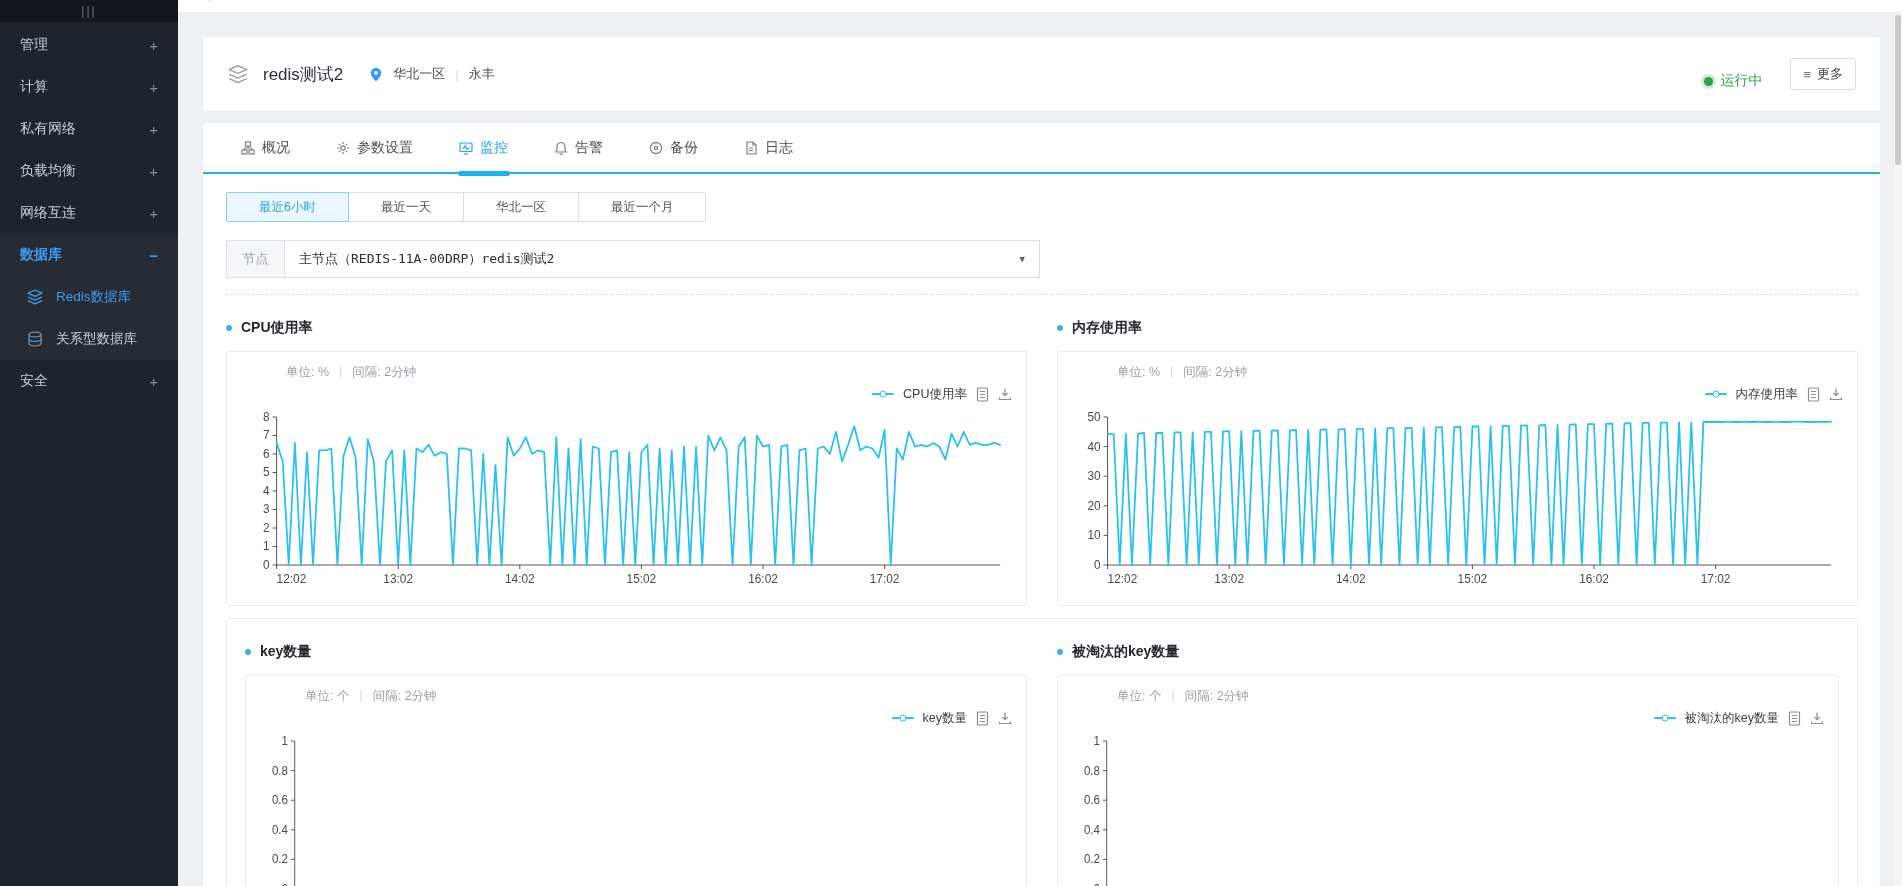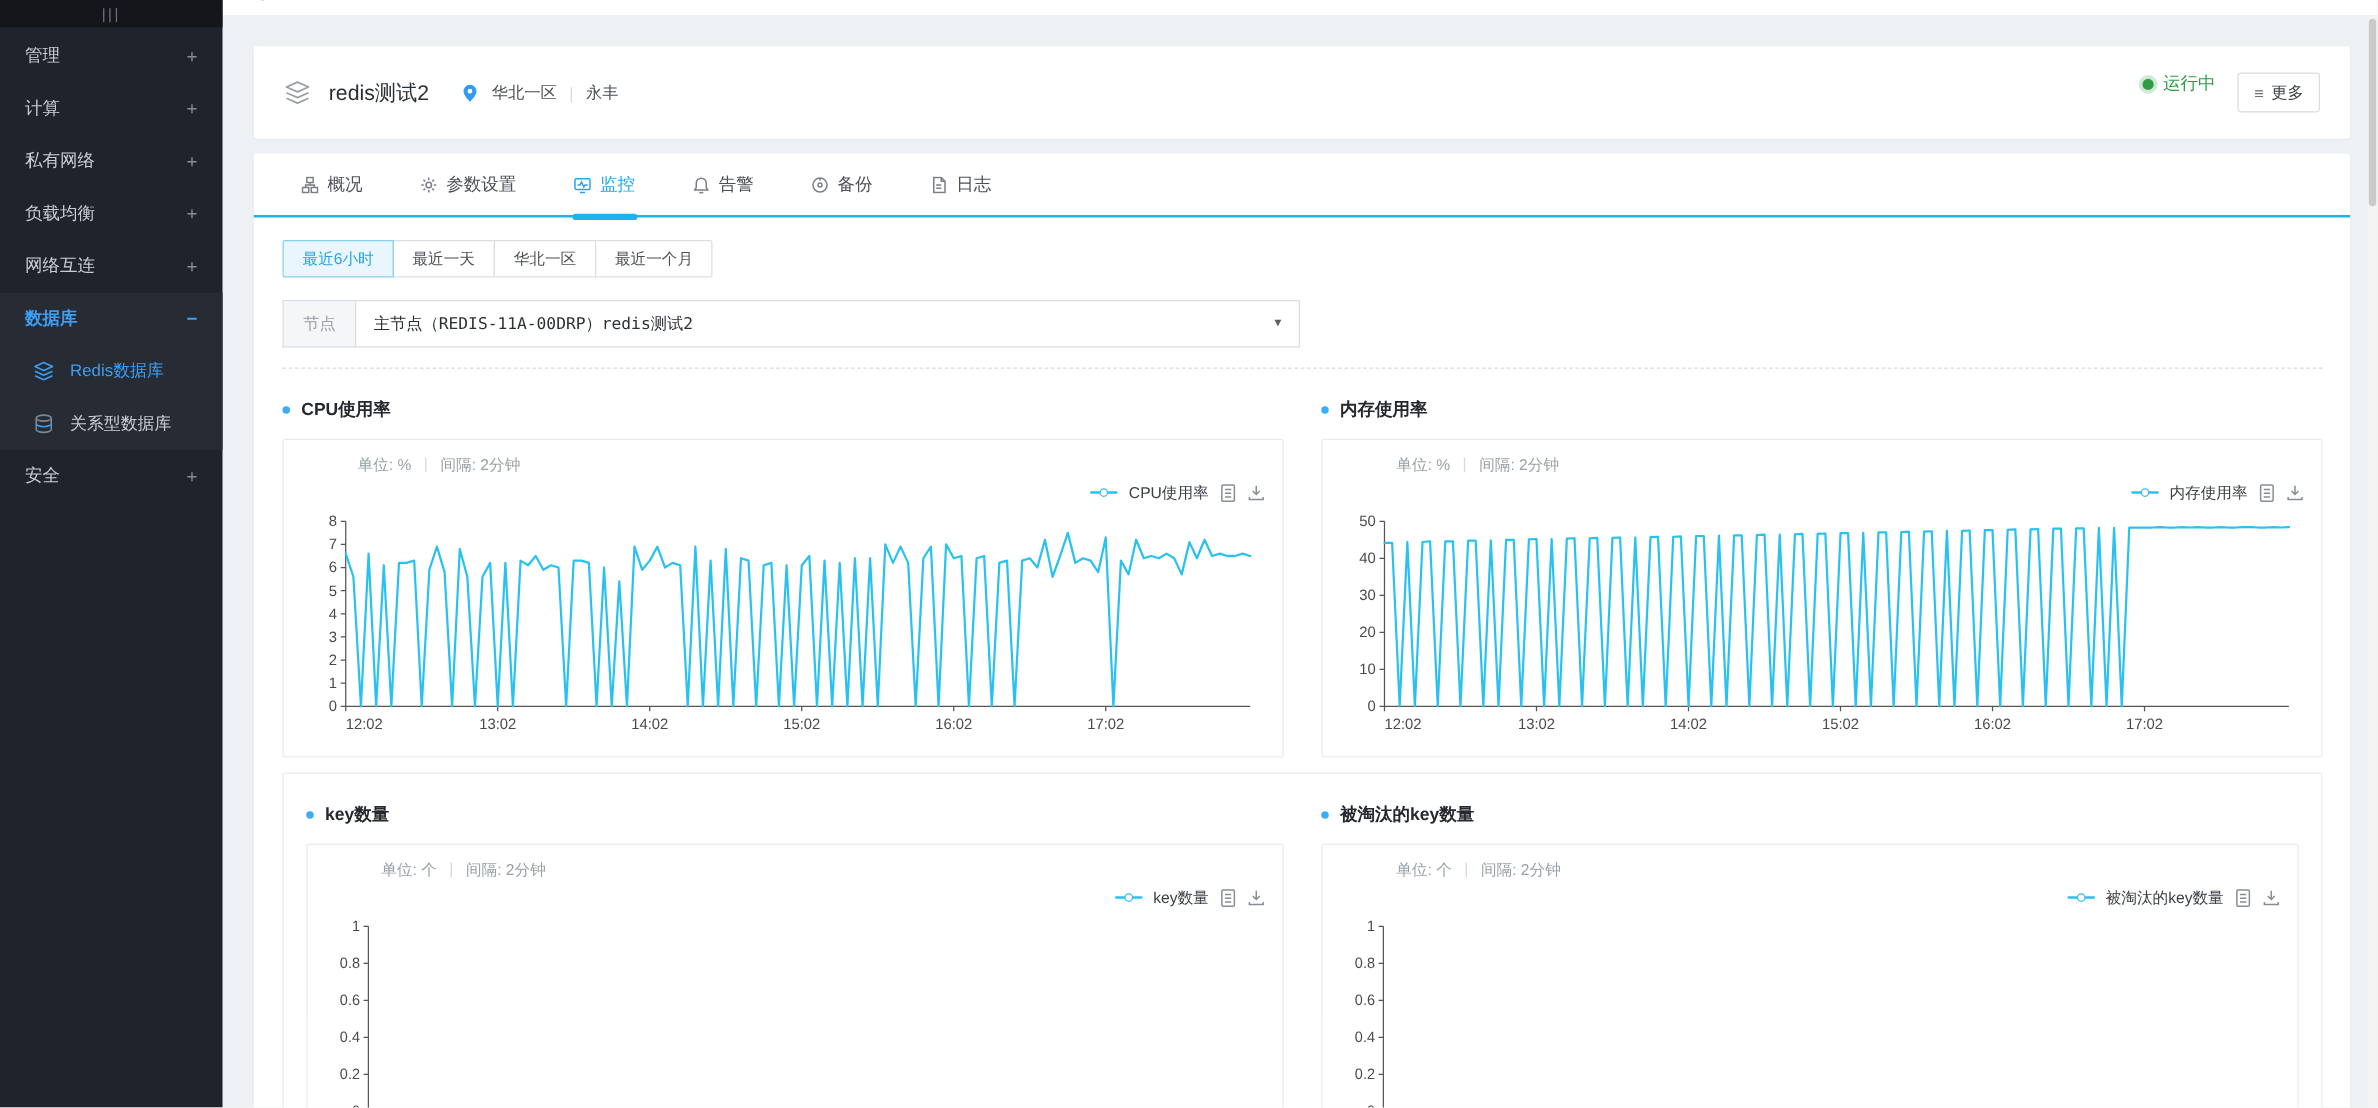--- a/index.html
+++ b/index.html
@@ -27,40 +27,40 @@
   .crumb-sep { color:#c0c4cc; }
   .crumb-cur { color:#606670; }
 
   .content { padding:24px 22px 0 25px; }
 
   
   .head-card { background:#fff; height:74px; border-radius:2px; box-shadow:0 1px 2px rgba(0,0,0,.04); display:flex; align-items:center; padding:16px 24px; }
   .head-title { font-size:17px; color:#2b2f36; margin:0 26px 0 14px; }
   .head-meta { display:flex; align-items:center; gap:10px; font-size:13px; color:#4a4e55; }
   .meta-pipe { color:#d8dbe0; }
-  .head-right { margin-left:auto; display:flex; align-items:flex-start; gap:18px; }
+  .head-right { margin-left:auto; display:flex; align-items:flex-end; gap:28px; }
   .status { display:flex; align-items:center; gap:7px; color:#2f9e44; font-size:14px; }
   .status-dot { width:9px; height:9px; border-radius:50%; background:#2f9e44; box-shadow:0 0 0 3px rgba(47,158,68,.22); }
   .more-btn { border:1px solid #d9dce1; border-radius:3px; background:#fff; padding:6px 12px; font-size:13px; color:#3c4046; display:flex; align-items:center; gap:6px; cursor:pointer; }
   .more-btn .bars { color:#6a7077; font-size:13px; }
 
   
   .body-card { background:#fff; margin-top:12px; border-radius:2px; box-shadow:0 1px 2px rgba(0,0,0,.04); min-height:860px; }
   .tab-bar { display:flex; align-items:center; height:51px; padding-left:38px; gap:46px; border-bottom:2px solid #1db3f3; }
   .tab { position:relative; display:flex; align-items:center; gap:7px; font-size:14px; color:#4d5157; height:100%; cursor:pointer; }
   .tab svg { stroke:#7a7f87; }
   .tab.active { color:#1da9f0; }
   .tab.active svg { stroke:#1da9f0; }
   .tab.active::after { content:""; position:absolute; left:50%; transform:translateX(-50%); bottom:-4px; width:52px; height:5px; border-radius:3px; background:#1db3f3; }
 
   .tab-content { padding:18px 22px 0 23px; }
 
   
   .time-group { display:flex; }
-  .tr-btn { height:30px; padding:0 15px; background:#fff; border:1px solid #dcdfe3; margin-left:-1px; font-size:12.5px; color:#4d5157; display:flex; align-items:center; cursor:pointer; }
+  .tr-btn { height:30px; padding:0 32px; background:#fff; border:1px solid #dcdfe3; margin-left:-1px; font-size:12.5px; color:#4d5157; display:flex; align-items:center; cursor:pointer; }
   .tr-btn:first-child { margin-left:0; border-radius:2px 0 0 2px; }
   .tr-btn:last-child { border-radius:0 2px 2px 0; }
   .tr-btn.active { background:#e9f6fd; border-color:#86d0f0; color:#2ba3e0; z-index:1; }
 
   
   .node-row { margin-top:18px; display:flex; }
   .node-label { width:58px; height:38px; background:#f5f6f8; border:1px solid #dcdfe3; border-right:none; display:flex; align-items:center; justify-content:center; font-size:13px; color:#9aa0a8; }
   .node-select { width:756px; height:38px; background:#fff; border:1px solid #dcdfe3; display:flex; align-items:center; padding:0 14px; font-size:13px; color:#2b2f36; cursor:pointer; font-family:"DejaVu Sans Mono","Liberation Mono",monospace; }
   .node-caret { margin-left:auto; color:#5a5e66; font-size:9px; }
 

